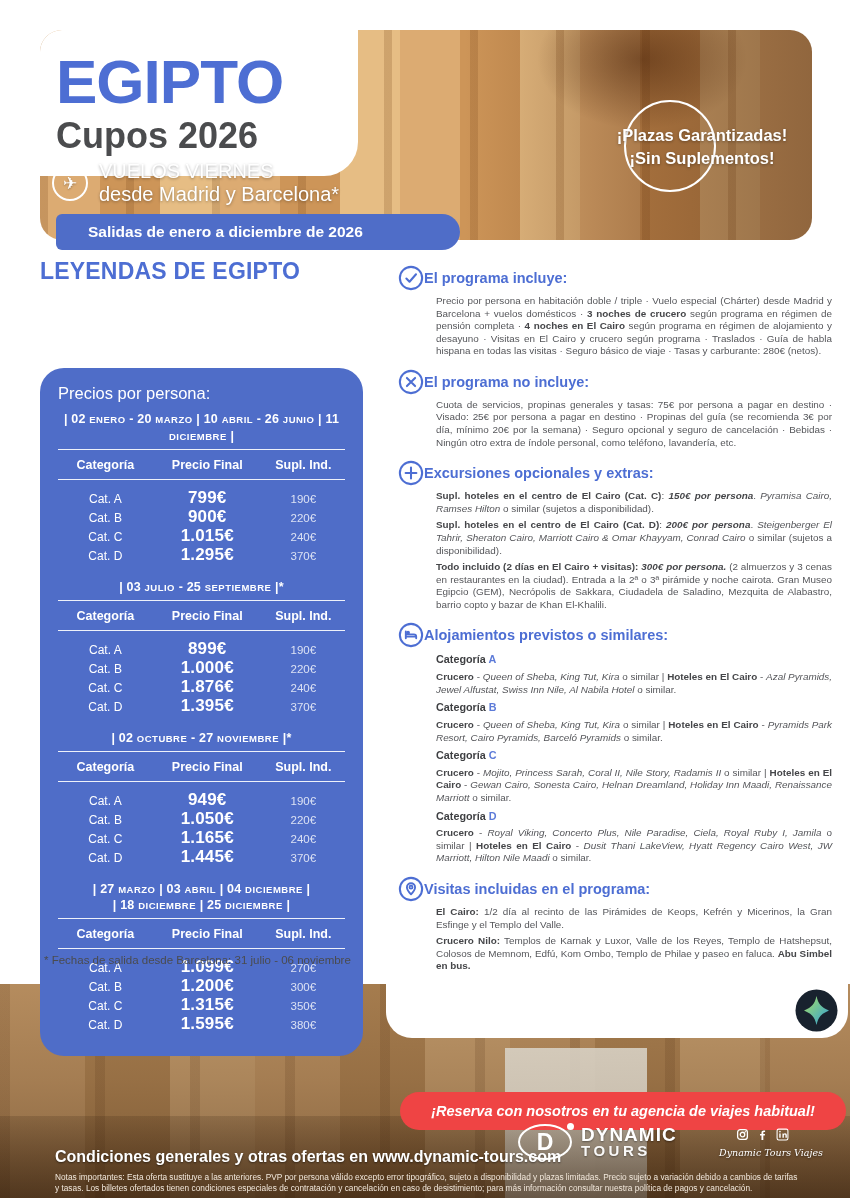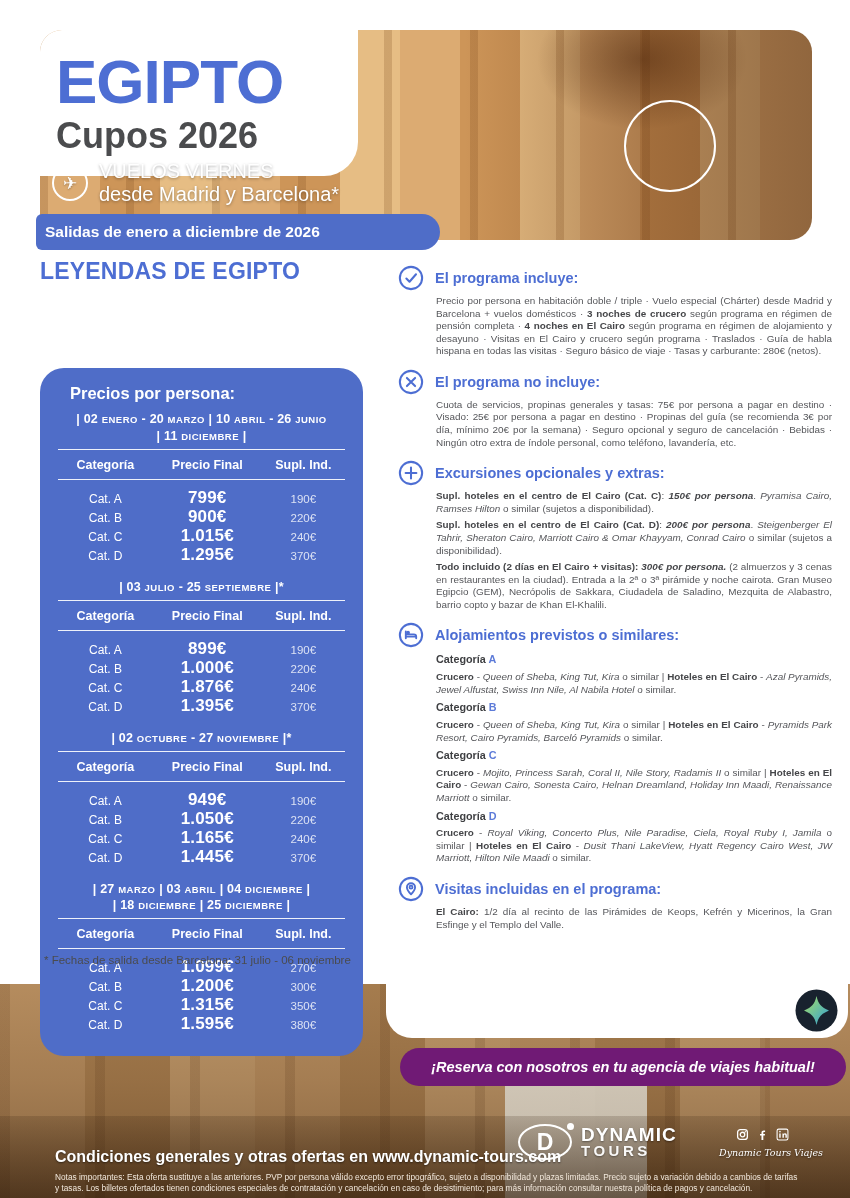--- a/index.html
+++ b/index.html
@@ -18,34 +18,34 @@
     border-radius:22px 0 34px 0;padding:20px 0 0 16px;z-index:2}
   .main-title{color:#4d6ed3;font-size:62px;font-weight:800;letter-spacing:-1px;line-height:1.02}
   .subtitle{color:#4b4c4e;font-size:36px;font-weight:700;margin-top:2px}
   .badge-ring{position:absolute;left:624px;top:100px;width:92px;height:92px;border:2px solid #fff;border-radius:50%;z-index:2}
   .badge-text{position:absolute;left:590px;top:124px;width:224px;text-align:center;color:#fff;font-weight:700;
     font-size:16.5px;line-height:1.4;z-index:3;text-shadow:0 1px 3px rgba(0,0,0,.35)}
   .flights{position:absolute;left:52px;top:160px;display:flex;align-items:center;gap:11px;color:#fff;z-index:2}
   .plane-circle{width:36px;height:36px;border:2px solid #fff;border-radius:50%;display:flex;align-items:center;
     justify-content:center;font-size:17px;color:#fff;text-shadow:0 1px 2px rgba(0,0,0,.3)}
   .flights-text{font-weight:400;font-size:20px;line-height:1.15;text-shadow:0 1px 3px rgba(0,0,0,.35)}
-  .departures{position:absolute;left:36px;top:214px;width:404px;height:36px;background:#4f6dc8;
+  .departures{position:absolute;left:56px;top:214px;width:404px;height:36px;background:#4f6dc8;
     border-radius:6px 18px 18px 6px;color:#fff;font-weight:700;font-size:15.5px;display:flex;align-items:center;
-    padding-left:9px;z-index:3}
+    padding-left:32px;z-index:3}
 
   
   .program-block{position:absolute;left:40px;top:258px;z-index:1}
   .program-title{color:#4d6ed3;font-weight:800;font-size:23px;letter-spacing:.2px}
   .program-sub{color:#6e87d8;font-size:17px;margin-top:9px}
   .program-duration{color:#3f4043;font-size:15px;font-style:italic;font-weight:700;margin-top:11px}
 
   .price-panel{position:absolute;left:40px;top:368px;width:323px;background:#4f6dc8;border-radius:24px;
     padding:14px 18px 14px;color:#fff;z-index:1}
-  .price-heading{font-size:16.5px;font-weight:700;margin:2px 12px 8px}
-  .pdates{text-align:center;color:#fff;font-weight:800;font-size:12.5px;line-height:1.35;margin:6px 16px 3px;letter-spacing:.2px}
+  .price-heading{font-size:16.5px;font-weight:400;margin:2px 0 8px}
+  .pdates{text-align:center;color:#fff;font-weight:800;font-size:12.5px;line-height:1.35;margin:6px 4px 3px;letter-spacing:.2px}
   .mon{font-size:9.5px;letter-spacing:.5px}
   .pline{height:1px;background:rgba(255,255,255,.9);margin:4px 0}
   .pcols{display:grid;grid-template-columns:33% 38% 29%;text-align:center;font-size:12.5px;font-weight:700;padding:4px 0 3px}
   .prows{padding:5px 0 8px}
   .prow{display:grid;grid-template-columns:33% 38% 29%;text-align:center;align-items:baseline;line-height:17px}
   .prow .cat{font-size:12px}
   .prow .price{font-size:17px;font-weight:800;letter-spacing:.2px}
   .prow .sup{font-size:11.5px;color:rgba(255,255,255,.8)}
   .price-footnote{position:absolute;left:44px;top:954px;font-size:11.5px;color:#4a4b4e;width:340px;z-index:1}
 
@@ -57,31 +57,31 @@
       repeating-linear-gradient(90deg, #b58c5e 0 85px, #a57c4e 85px 170px, #bd9668 170px 255px),
       linear-gradient(180deg, #b98f60, #93714a);}
   .pillar{position:absolute;left:505px;top:1048px;width:142px;height:150px;z-index:0;opacity:.88;
     background:linear-gradient(180deg,#d9d3c7,#c7c0b2)}
   .footer-dark{position:absolute;left:0;top:1116px;width:850px;height:82px;z-index:1;
     background:linear-gradient(180deg,rgba(51,30,12,.18),rgba(45,25,8,.6))}
 
   
   .right-col{position:absolute;left:386px;top:252px;width:462px;height:786px;background:#fff;
     border-radius:0 0 26px 26px;padding:2px 16px 10px 12px;z-index:2;overflow:hidden}
-  .ihead{display:flex;align-items:center;gap:11px;margin:11px 0 4px}
+  .ihead{display:flex;align-items:center;margin:11px 0 4px}
   .iicon svg{display:block}
   .ititle{color:#4d6ed3;font-weight:800;font-size:14.5px}
   .ibody{padding-left:38px;color:#55565a;font-size:9.9px;line-height:1.27;text-align:justify}
   .ipara{margin:4px 0}
   .b{font-weight:700;color:#454649}
   .i{font-style:italic}
   .cathead{font-weight:700;color:#3f4043;font-size:10.8px;margin:5px 0 1px;text-align:left}
   .catletter{color:#5d7bd8;font-weight:700}
 
-  .reserve-band{position:absolute;left:400px;top:1048px;width:446px;height:38px;background:#701a75;border-radius:20px;
+  .reserve-band{position:absolute;left:400px;top:1092px;width:446px;height:38px;background:#ef4444;border-radius:20px;
     color:#fff;display:flex;align-items:center;justify-content:center;font-style:italic;font-weight:700;
     font-size:14.5px;z-index:2}
   .ext-badge{position:absolute;left:794px;top:988px;width:45px;height:45px;z-index:3;cursor:pointer}
 
   .conditions{position:absolute;left:55px;top:1148px;color:#fff;font-weight:700;font-size:16px;z-index:2;
     text-shadow:0 1px 2px rgba(0,0,0,.5)}
   .notes{position:absolute;left:55px;top:1172px;width:748px;color:#f2e8dc;font-size:8.3px;line-height:1.3;z-index:2}
   .brand{position:absolute;left:518px;top:1124px;display:flex;align-items:center;gap:9px;z-index:2;color:#fff}
   .brand-oval{width:54px;height:36px;border:2.5px solid #fff;border-radius:50%;display:flex;align-items:center;
     justify-content:center;font-weight:800;font-size:23px;position:relative}
@@ -100,20 +100,24 @@
 <div class="page">
 
   <div class="hero"></div>
 
   <div class="title-card">
     <div class="main-title">EGIPTO</div>
     <div class="subtitle">Cupos 2026</div>
   </div>
 
   <div class="badge-ring"></div>
+  <div class="badge-text">
+    <div>¡Plazas Garantizadas!</div>
+    <div>¡Sin Suplementos!</div>
+  </div>
 
   <div class="flights">
     <span class="plane-circle">✈</span>
     <div class="flights-text">
       <div>VUELOS VIERNES</div>
       <div>desde Madrid y Barcelona*</div>
     </div>
   </div>
 
   <div class="departures">Salidas de enero a diciembre de 2026</div>
@@ -335,20 +339,21 @@
             <svg width="26" height="26" viewBox="0 0 28 28" fill="none" stroke="#4d6ed3" stroke-width="2" stroke-linecap="round" stroke-linejoin="round">
               <circle cx="14" cy="14" r="12" stroke-width="2.2"></circle>
               <path d="M14 7.8c-2.5 0-4.4 1.9-4.4 4.3 0 3.1 4.4 7.7 4.4 7.7s4.4-4.6 4.4-7.7c0-2.4-1.9-4.3-4.4-4.3z"></path>
               <circle cx="14" cy="12" r="1.6"></circle>
             </svg>
           </span>
           <div class="ititle">Visitas incluidas en el programa:</div>
         </div>
         <div class="ibody">
           <p class="ipara"><span class="b">El Cairo:</span><span> 1/2 día al recinto de las Pirámides de Keops, Kefrén y Micerinos, la Gran Esfinge y el Templo del Valle.</span></p>
+          <p class="ipara"><span class="b">Crucero Nilo:</span><span> Templos de Karnak y Luxor, Valle de los Reyes, Templo de Hatshepsut, Colosos de Memnom, Edfú, Kom Ombo, Templo de Philae y paseo en faluca. </span><span class="b">Abu Simbel en bus.</span></p>
         </div>
       </section>
     </div>
 
   <div class="reserve-band">¡Reserva con nosotros en tu agencia de viajes habitual!</div>
 
   <span class="ext-badge">
     <svg width="45" height="45" viewBox="0 0 45 45">
       <defs>
           <linearGradient id="starg" x1="0" y1="0" x2="1" y2="1">

